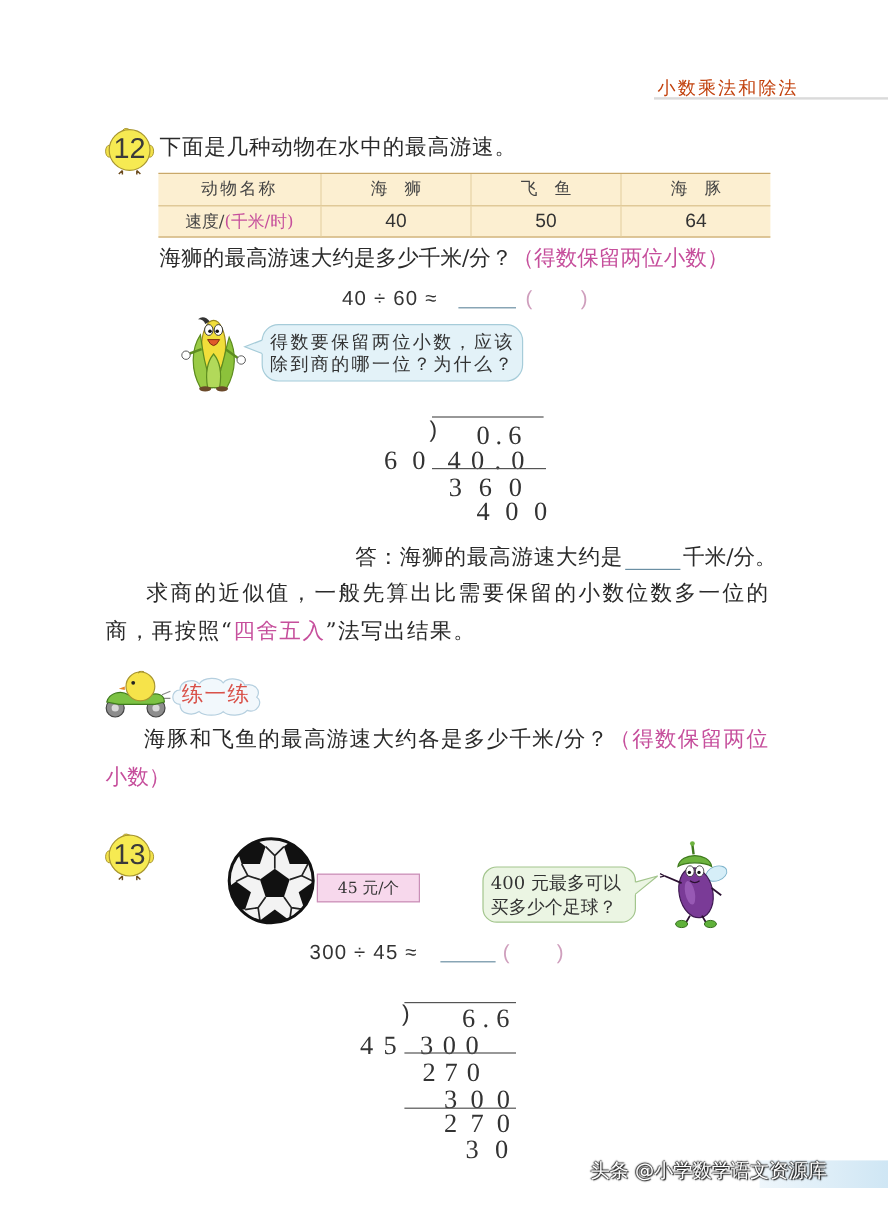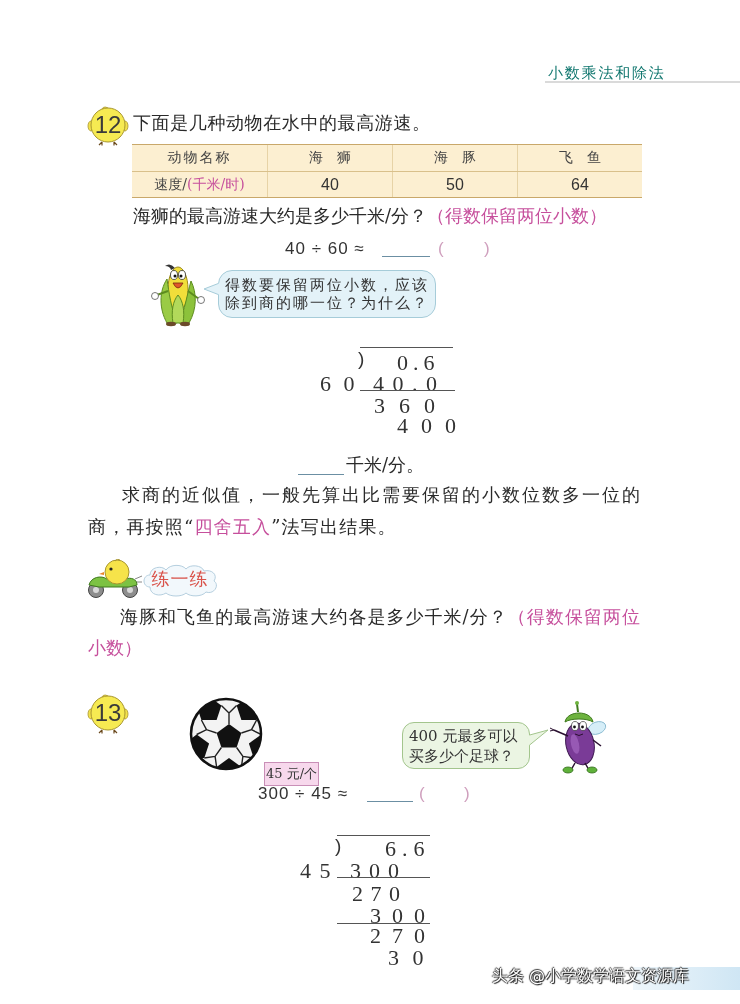--- a/index.html
+++ b/index.html
@@ -5,21 +5,21 @@
 * { box-sizing: border-box; margin: 0; padding: 0; }
 html, body { width: 740px; height: 1004px; background: #ffffff; overflow: hidden; }
 body { position: relative; font-family: "DejaVu Serif", serif; color: #2a2a2a; }
 :root { --pink: #c64f9c; --table-bg: #fcefd1; --badge: #f6ea52; --red: #d9524a; --blank: #6b8fa3; --paren: #cf9fbd; --tip-bg: #e3f2f8; --tip-border: #a6ccd9; --bubble2-bg: #ebf5e3; --bubble2-border: #a3c58d; --tag-bg: #f7d8ec; --tag-border: #c98fb7; }
 .abs { position: absolute; }
 .cn18 { font-size: 18px; line-height: 20px; white-space: nowrap; }
 .justify { text-align: justify; text-align-last: justify; }
 .pink { color: var(--pink); }
 
 
-.chapter-title { left: 548px; top: 65px; font-size: 15px; line-height: 17px; letter-spacing: 1.8px; color: #0f766e; white-space: nowrap; }
+.chapter-title { left: 548px; top: 65px; font-size: 15px; line-height: 17px; letter-spacing: 1.8px; color: #c2410c; white-space: nowrap; }
 .header-rule { left: 545px; top: 81px; width: 195px; height: 2px; background: #dadada; }
 
 
 .badge { width: 44px; height: 42px; }
 .badge svg { position: absolute; left: 0; top: 0; }
 .badge-num { position: absolute; left: 0; top: 6px; width: 44px; text-align: center; font-family: "Liberation Sans", sans-serif; font-size: 24px; line-height: 30px; color: #3a3a3a; }
 
 
 .tbl { left: 132px; top: 144px; width: 510px; height: 54px; background: var(--table-bg); border-top: 1px solid #c9a86a; border-bottom: 1px solid #c9a86a; }
 .tbl .row { display: flex; height: 26px; }
@@ -45,21 +45,21 @@
 .dv { font-family: Liberation Serif, serif; font-size: 22px; line-height: 17px; color: #333; white-space: nowrap; margin-top: 24px; }
 .dv-br { font-family: "Liberation Sans", sans-serif; font-size: 19px; line-height: 19px; color: #333; }
 .dv-line { height: 1px; background: #555; }
 
 
 .cloud-label { left: 140px; top: 563px; width: 80px; height: 34px; }
 .cloud-label svg { position: absolute; left: 0; top: 0; }
 .cloud-text { position: absolute; left: 0; top: 6px; width: 80px; text-align: center; font-size: 18px; line-height: 20px; color: var(--red); letter-spacing: 1px; }
 
 
-.price-tag { left: 264px; top: 762px; width: 55px; height: 24px; background: var(--tag-bg); border: 1px solid var(--tag-border); display: flex; align-items: center; justify-content: center; font-size: 13px; color: #333; white-space: nowrap; }
+.price-tag { left: 264px; top: 728px; width: 86px; height: 24px; background: var(--tag-bg); border: 1px solid var(--tag-border); display: flex; align-items: center; justify-content: center; font-size: 13px; color: #333; white-space: nowrap; }
 
 
 .strip { left: 633px; top: 967px; width: 107px; height: 23px; background: linear-gradient(90deg, #eef6fb, #cfe6f4); }
 .watermark { left: 492px; top: 966px; font-family: "DejaVu Sans", sans-serif; font-size: 16px; line-height: 20px; color: #ffffff; white-space: nowrap; text-shadow: 1px 1px 1px #111, -1px 0 1px #333, 0 -1px 1px #333; }
 </style>
 </head>
 <body>
 
 <div class="abs chapter-title">小数乘法和除法</div>
 <div class="abs header-rule"></div>
@@ -74,22 +74,22 @@
   </svg>
   <span class="badge-num">12</span>
 </div>
 
 <div class="abs cn18 justify" style="left:133px; top:113px; width:297px;">下面是几种动物在水中的最高游速。</div>
 
 <div class="abs tbl">
   <div class="row">
     <div class="cell c0 hdr">动物名称</div>
     <div class="cell c1">海　狮</div>
+    <div class="cell c3">飞　鱼</div>
     <div class="cell c2">海　豚</div>
-    <div class="cell c3">飞　鱼</div>
   </div>
   <div class="row">
     <div class="cell c0">
       <span>速度/</span>
         <span class="pink">(千米/时)</span>
     </div>
     <div class="cell c1 val">40</div>
     <div class="cell c2 val">50</div>
     <div class="cell c3 val">64</div>
   </div>
@@ -135,20 +135,21 @@
 <div class="abs dv" style="left:397px; top:330px; letter-spacing:5px;">0.6</div>
 <div class="abs dv-line" style="left:360px; top:347px; width:93px;"></div>
 <div class="abs dv" style="left:320px; top:351px; letter-spacing:12.5px;">60</div>
 <div class="abs dv-br" style="left:358px; top:349px;">)</div>
 <div class="abs dv" style="left:373px; top:351px; letter-spacing:8.5px;">40.0</div>
 <div class="abs dv" style="left:374px; top:373px; letter-spacing:14px;">360</div>
 <div class="abs dv-line" style="left:360px; top:390px; width:95px;"></div>
 <div class="abs dv" style="left:397px; top:393px; letter-spacing:13px;">400</div>
 
 <div class="abs cn18" style="left:296px; top:455px; display:flex; align-items:flex-end;">
+  <span style="letter-spacing:0.6px;">答：海狮的最高游速大约是</span>
   <span style="display:inline-block; width:46px; height:18px; border-bottom:1px solid #6b8fa3; margin:0 2px;"></span>
   <span>千米/分。</span>
 </div>
 
 <div class="abs cn18 justify" style="left:122px; top:485px; width:518px;">求商的近似值，一般先算出比需要保留的小数位数多一位的</div>
 <div class="abs cn18" style="left:88px; top:517px; letter-spacing:1.2px;">
   <span>商，再按照“</span><span class="pink">四舍五入</span><span>”法写出结果。</span>
 </div>
 
 <svg class="abs" style="left:85px; top:559px;" width="58" height="40" viewBox="0 0 58 40">

